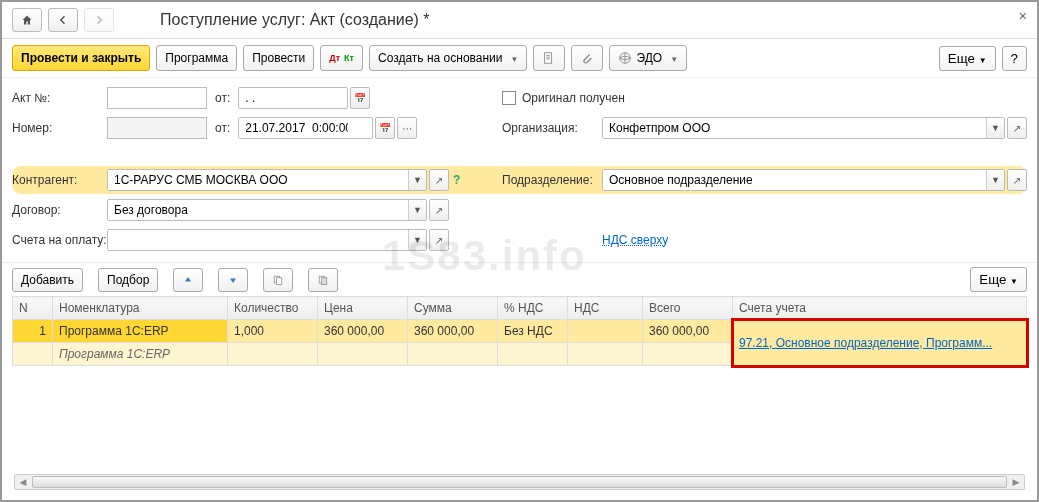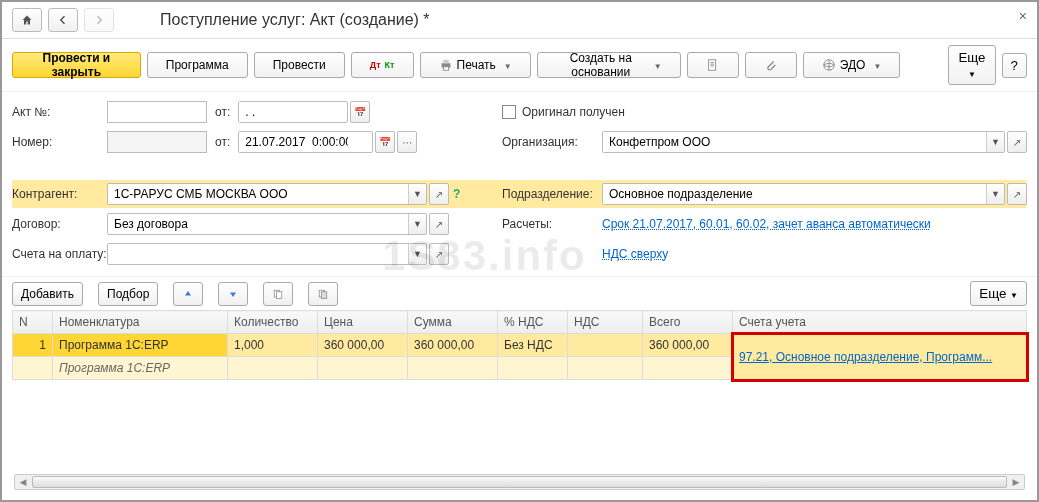--- a/index.html
+++ b/index.html
@@ -56,21 +56,21 @@
     display: flex;
     align-items: center;
     padding: 6px 10px;
     gap: 6px;
     border-bottom: 1px solid #eee;
   }
   .btn {
     background: linear-gradient(#fff,#f2f2f2);
     border: 1px solid #aaa;
     border-radius: 3px;
-    padding: 4px 18px;
+    padding: 4px 8px;
     cursor: pointer;
     font-size: 12px;
     height: 26px;
     display: inline-flex;
     align-items: center;
     gap: 4px;
   }
   .btn.primary {
     background: linear-gradient(#ffe97a,#ffd633);
     border-color: #d4a900;
@@ -142,21 +142,21 @@
     width:20px;height:22px;
     border:1px solid #bbb;
     background:linear-gradient(#fff,#eee);
     border-radius:2px;
     margin-left:2px;
     cursor:pointer;
     display:inline-flex;align-items:center;justify-content:center;
     font-size:10px;
     color:#555;
   }
-  .hl-row { background:#ffeaa0; padding:3px 0; border-radius:2px;margin-top:24px; }
+  .hl-row { background:#ffeaa0; padding:3px 0; border-radius:9px;margin-top:24px; }
   .link { color:#0066cc; text-decoration:underline; cursor:pointer; }
   .link.dotted { text-decoration-style:dotted; border-bottom:none; }
   .q { color:#2a7; margin-left:4px; cursor:pointer; font-weight:bold; }
   .sub-toolbar {
     display:flex; align-items:center; padding:4px 10px; gap:15px; border-top:1px solid #eee;
   }
   .small-btn {
     border:1px solid #aaa;
     background:linear-gradient(#fff,#f0f0f0);
     border-radius:3px;
@@ -259,29 +259,20 @@
 
   <div class="toolbar">
     <button class="btn primary">Провести и закрыть</button>
     <button class="btn">Программа</button>
     <button class="btn">Провести</button>
     <button class="btn">
         <span style="color:#c00;font-weight:bold;font-size:9px;line-height:8px;">Дт</span>
         <span style="color:#090;font-weight:bold;font-size:9px;line-height:8px;">Кт</span>
       </button>
     <button class="btn">
-      <svg width="14" height="14" viewBox="0 0 16 16">
-          <rect x="3" y="6" width="10" height="5" fill="#888"></rect>
-          <rect x="5" y="2" width="6" height="4" fill="#ccc"></rect>
-          <rect x="5" y="10" width="6" height="4" fill="#fff" stroke="#888"></rect>
-        </svg>
-      <span>Печать</span>
-        <span class="caret"></span>
-    </button>
-    <button class="btn">
         <span>Создать на основании</span>
         <span class="caret"></span>
       </button>
     <button class="btn">
       <svg width="14" height="14" viewBox="0 0 16 16">
           <rect x="3" y="2" width="8" height="12" fill="#fff" stroke="#888"></rect>
           <line x1="5" y1="5" x2="9" y2="5" stroke="#888"></line>
           <line x1="5" y1="7" x2="9" y2="7" stroke="#888"></line>
           <line x1="5" y1="9" x2="9" y2="9" stroke="#888"></line>
         </svg>
@@ -364,24 +355,20 @@
     </div>
 
     <div class="row">
       <div class="col-left">
         <span class="lbl">Договор:</span>
         <div class="sel-wrap" style="width:320px">
           <input style="flex: 1 1 0%;" value="Без договора">
           <div class="sel-btn">▼</div>
         </div>
         <span class="ext-btn">↗</span>
-      </div>
-      <div class="col-right">
-        <span class="lbl2">Расчеты:</span>
-        <span class="link dotted">Срок 21.07.2017, 60.01, 60.02, зачет аванса автоматически</span>
       </div>
     </div>
 
     <div class="row">
       <div class="col-left">
         <span class="lbl">Счета на оплату:</span>
         <div class="sel-wrap" style="width:320px">
           <input style="flex: 1 1 0%;" value="">
           <div class="sel-btn">▼</div>
         </div>

